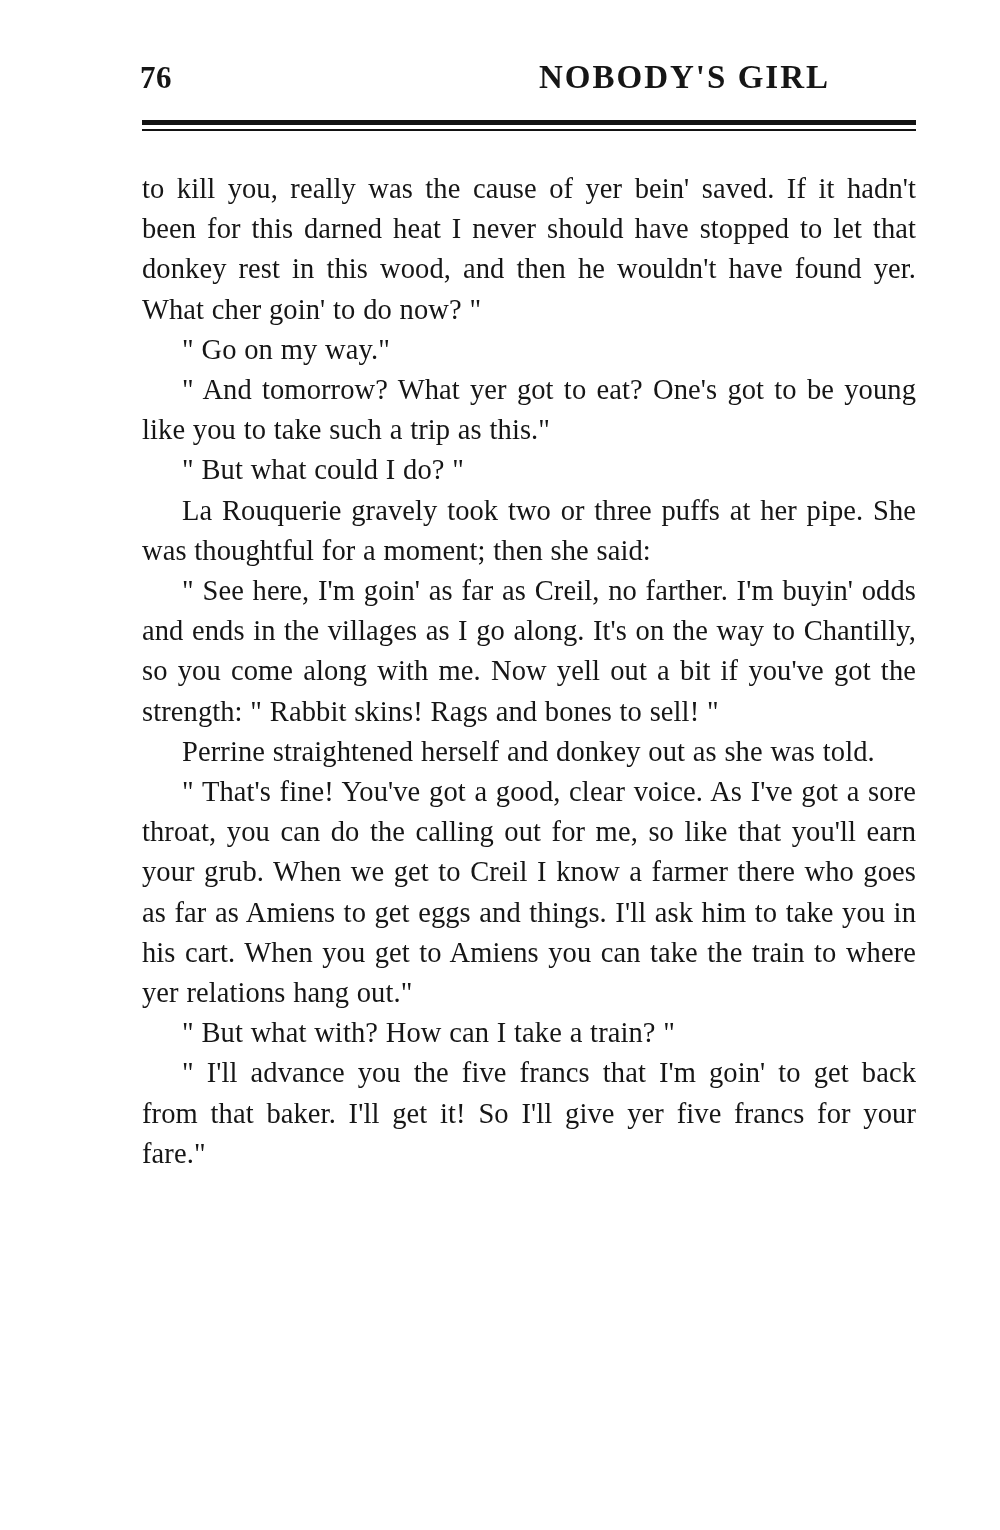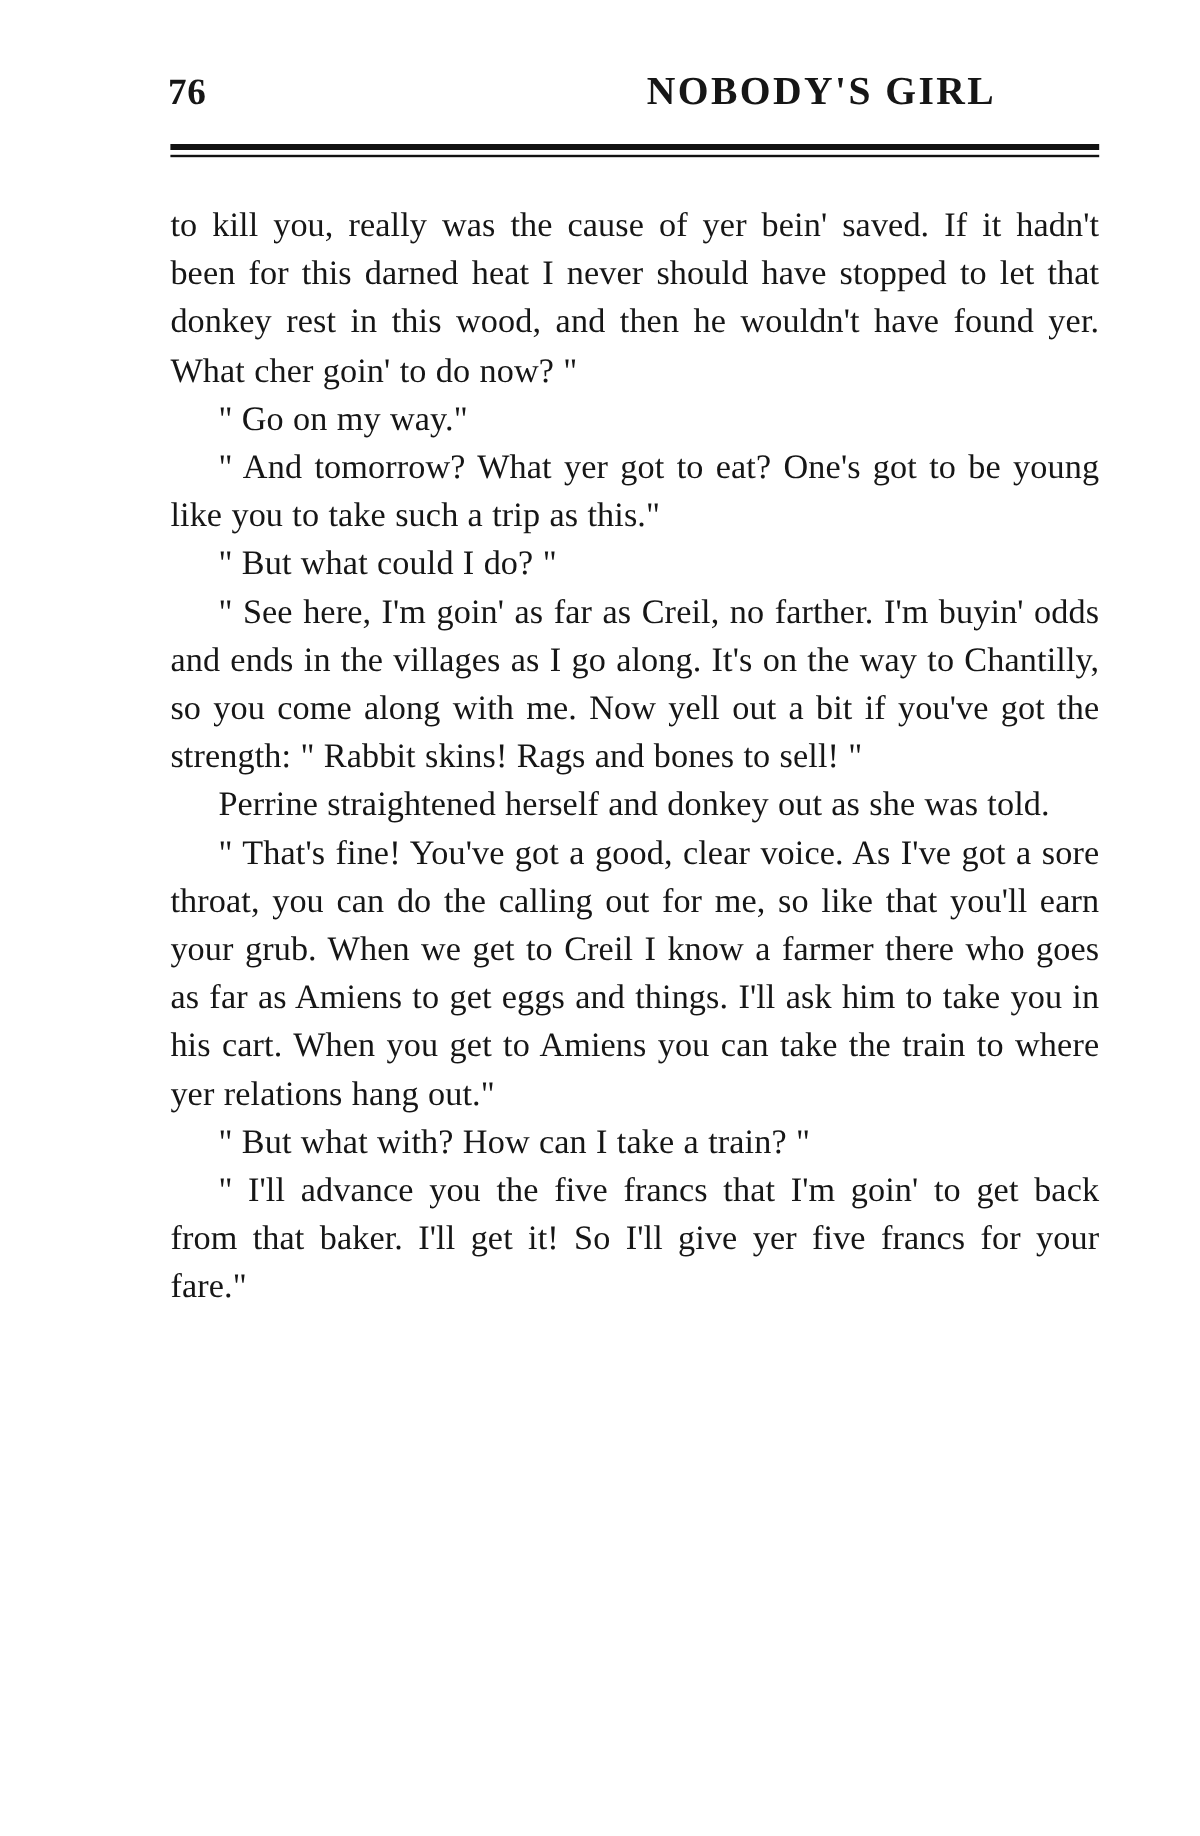--- a/index.html
+++ b/index.html
@@ -99,20 +99,21 @@
   </div>
 
   <div class="rule-thick"></div>
   <div class="rule-thin"></div>
 
   <div class="body-text">
     <p class="para last-line-normal">to kill you, really was the cause of yer bein' saved. If it hadn't been for this darned heat I never should have stopped to let that donkey rest in this wood, and then he wouldn't have found yer.   What cher goin' to do now? "</p>
     <p class="para indent last-line-normal">" Go on my way."</p>
     <p class="para indent last-line-normal">" And tomorrow?   What yer got to eat?   One's got to be young like you to take such a trip as this."</p>
     <p class="para indent last-line-normal">" But what could I do? "</p>
+    <p class="para indent last-line-normal">La Rouquerie gravely took two or three puffs at her pipe.   She was thoughtful for a moment; then she said:</p>
     <p class="para indent last-line-normal">" See here, I'm goin' as far as Creil, no farther. I'm buyin' odds and ends in the villages as I go along.   It's on the way to Chantilly, so you come along with me.   Now yell out a bit if you've got the strength: " Rabbit skins! Rags and bones to sell! "</p>
     <p class="para indent last-line-normal">Perrine straightened herself and donkey out as she was told.</p>
     <p class="para indent last-line-normal">" That's fine!   You've got a good, clear voice. As I've got a sore throat, you can do the calling out for me, so like that you'll earn your grub.   When we get to Creil I know a farmer there who goes as far as Amiens to get eggs and things.   I'll ask him to take you in his cart.   When you get to Amiens you can take the train to where yer relations hang out."</p>
     <p class="para indent last-line-normal">" But what with?   How can I take a train? "</p>
     <p class="para indent last-line-normal">" I'll advance you the five francs that I'm goin' to get back from that baker.   I'll get it!   So I'll give yer five francs for your fare."</p>
   </div>
 
 </div>
 
 </body></html>

